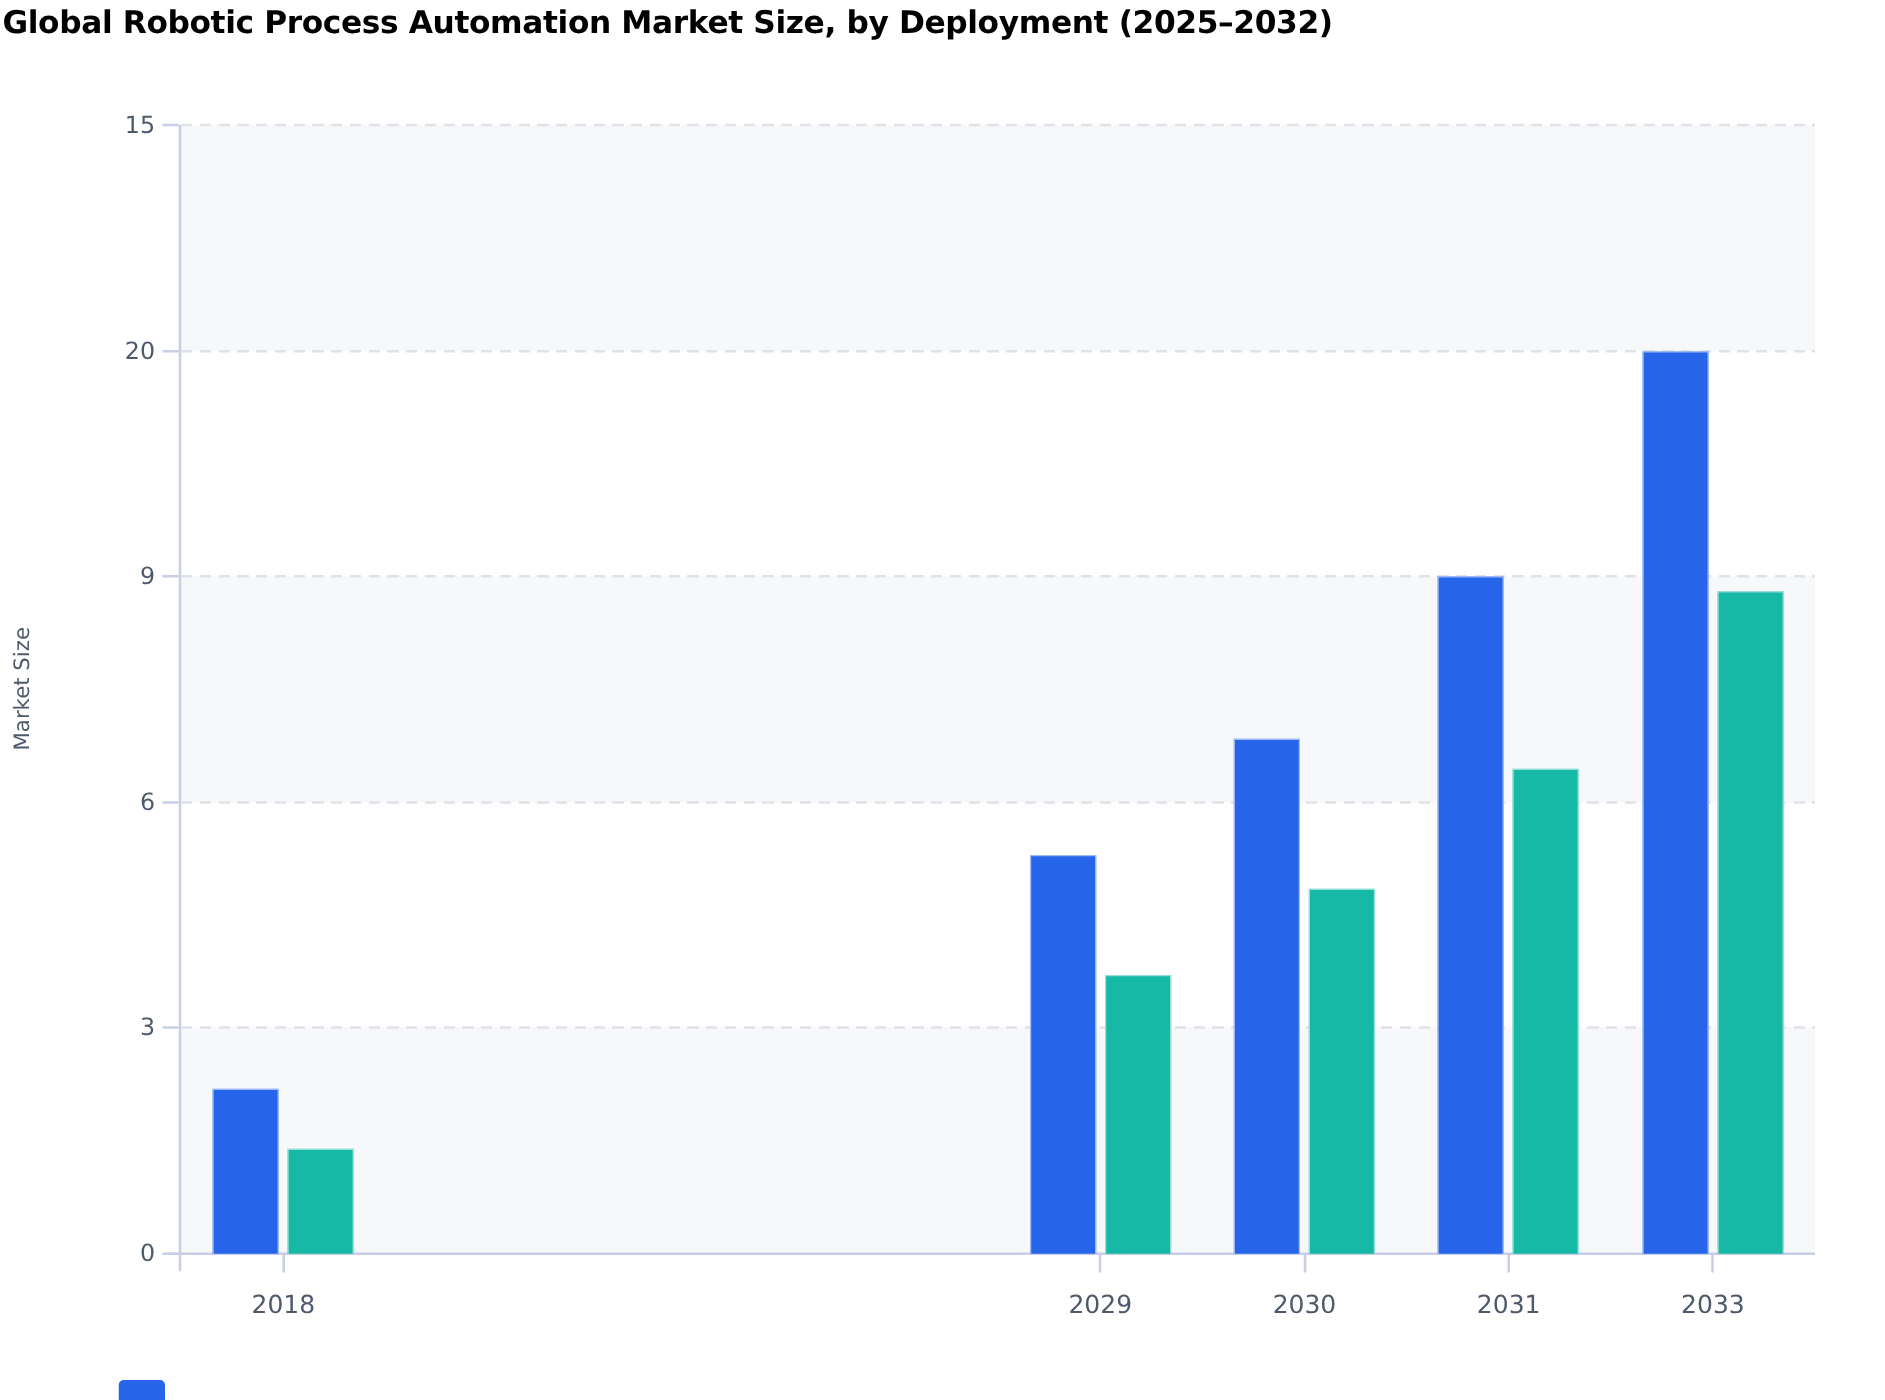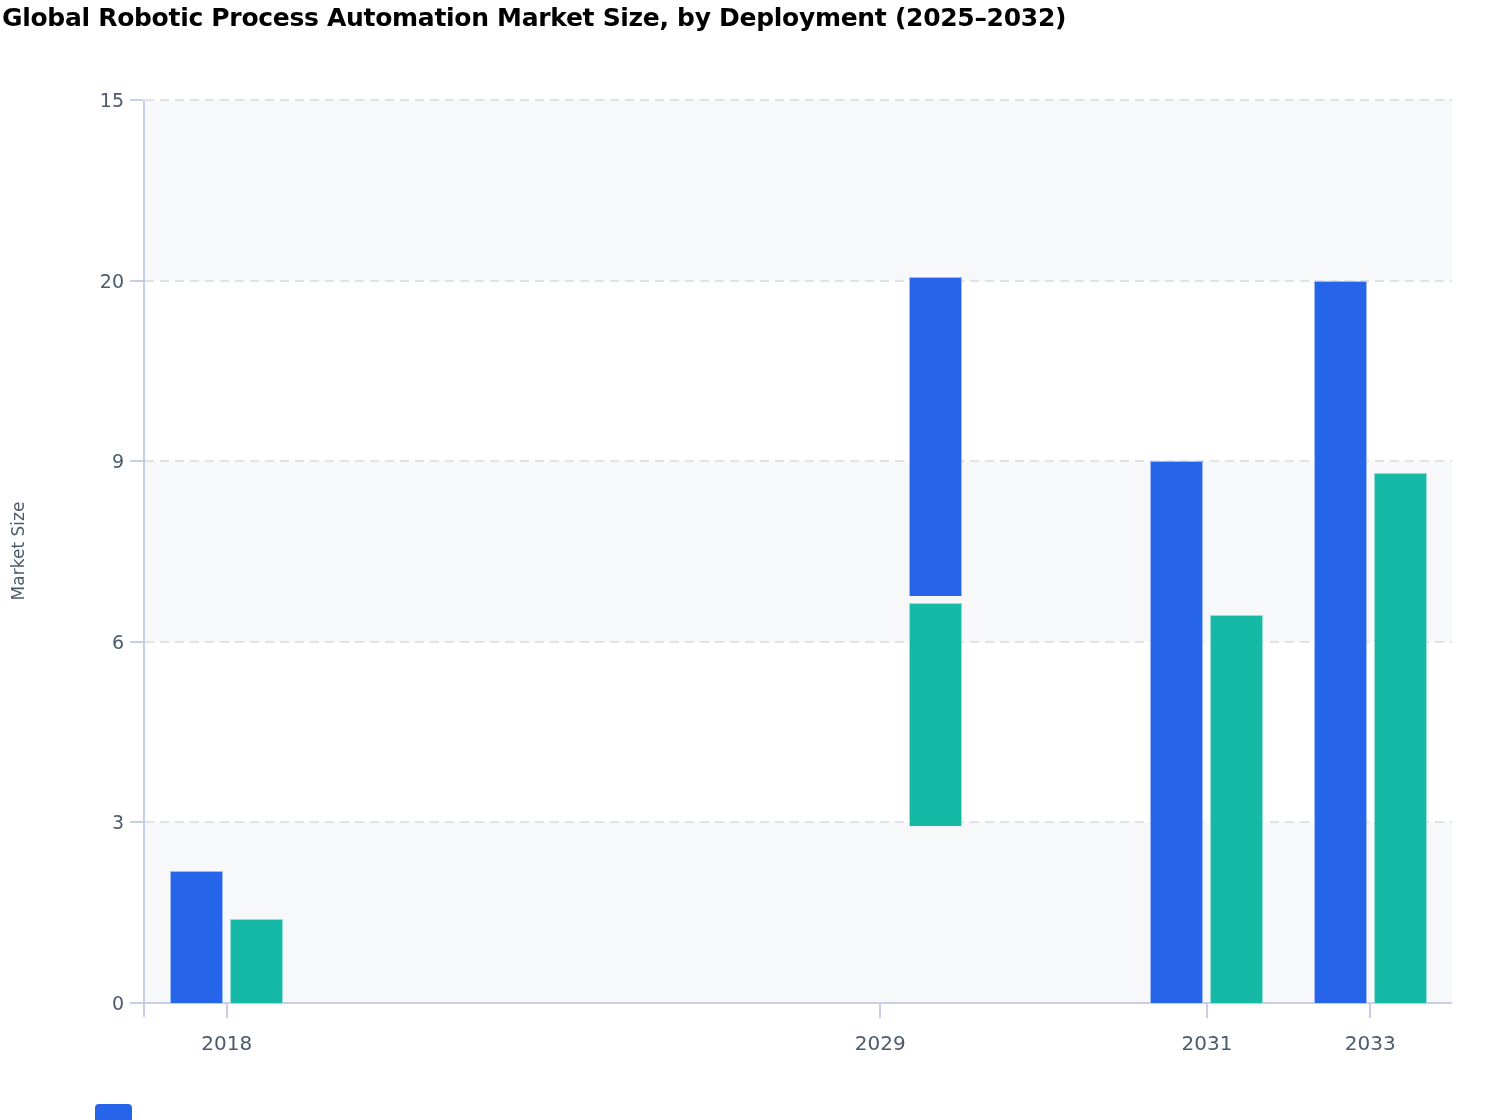--- a/index.html
+++ b/index.html
@@ -68,25 +68,31 @@
     <div class="ytick-label" style="top: 20%;">20</div>
     <div class="gridline" style="top: 0%;"></div>
     <div class="ytick-mark" style="top: 0%;"></div>
     <div class="ytick-label" style="top: 0%;">15</div>
     <div class="group" style="left: 0%; width: 12.5%;">
       <div class="bar" style="background: rgb(38, 100, 234); height: 14.6667%;"></div>
       <div class="bar" style="background: rgb(22, 184, 166); height: 9.33333%;"></div>
       <div class="xtick-mark"></div>
       <div class="xtick-label">2018</div>
     </div>
-    <div class="group" style="left: 50%; width: 12.5%; flex-direction: column;">
+    <div class="group" style="left: 50%; width: 12.5%;">
       <div class="bar" style="background: rgb(38, 100, 234); height: 35.3333%;"></div>
       <div class="bar" style="background: rgb(22, 184, 166); height: 24.6667%;"></div>
       <div class="xtick-mark"></div>
       <div class="xtick-label">2029</div>
+    </div>
+    <div class="group" style="left: 62.5%; width: 12.5%;">
+      <div class="bar" style="background: rgb(38, 100, 234); height: 45.6667%;"></div>
+      <div class="bar" style="background: rgb(22, 184, 166); height: 32.3333%;"></div>
+      <div class="xtick-mark"></div>
+      <div class="xtick-label">2030</div>
     </div>
     <div class="group" style="left: 75%; width: 12.5%;">
       <div class="bar" style="background: rgb(38, 100, 234); height: 60%;"></div>
       <div class="bar" style="background: rgb(22, 184, 166); height: 43%;"></div>
       <div class="xtick-mark"></div>
       <div class="xtick-label">2031</div>
     </div>
     <div class="group" style="left: 87.5%; width: 12.5%;">
       <div class="bar" style="background: rgb(38, 100, 234); height: 80%;"></div>
       <div class="bar" style="background: rgb(22, 184, 166); height: 58.6667%;"></div>

